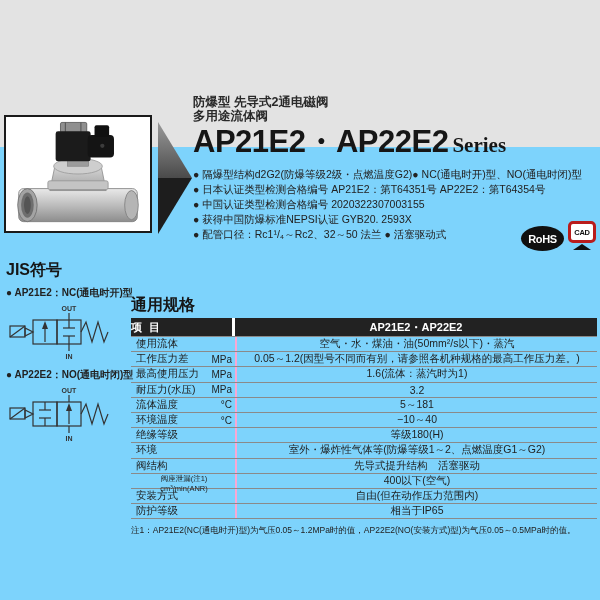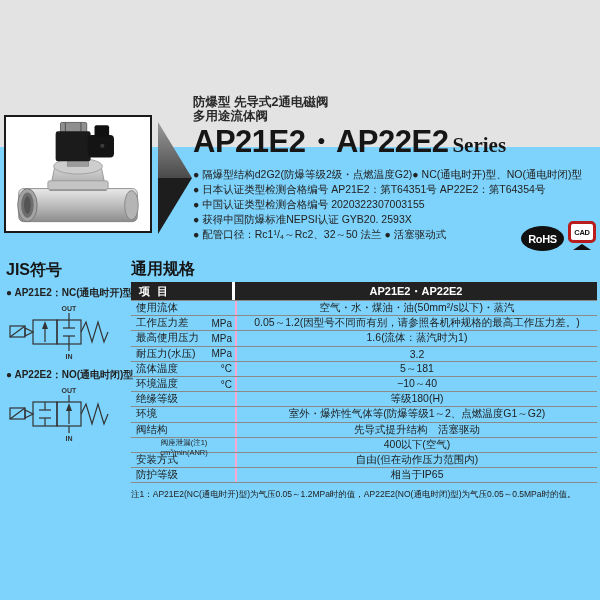--- a/index.html
+++ b/index.html
@@ -37,25 +37,25 @@
                border-right:9px solid transparent; border-bottom:6px solid #101010; }
 
   
   .jis-section { position:absolute; left:6px; top:261px; width:122px; }
   .section-heading { font-size:16px; font-weight:bold; color:#161616; line-height:18px; }
   .jis-item-label { margin-top:7px; font-size:10px; font-weight:bold; color:#222; white-space:nowrap; }
   .jis-diagram { display:block; margin-top:3px; width:118px; height:58px; }
 
   
   .specs-section { position:absolute; left:131px; top:260px; width:466px; }
-  .specs-section .section-heading { margin-bottom:4px; }
+  .specs-section .section-heading { margin-bottom:4px;margin-top:36px; }
   .spec-table { width:466px; border-bottom:1px solid #8a8a8a; }
   .thead { display:flex; height:18px; }
   .th-item { width:101px; background:#222; color:#fff; font-size:11px; font-weight:bold;
-             display:flex; align-items:center; padding-left:8px; letter-spacing:2px; }
+             display:flex; align-items:center; padding-left:0; letter-spacing:2px; }
   .th-gap { width:3px; background:#fff; }
   .th-value { flex:1; background:#222; color:#fff; font-size:11px; font-weight:bold;
               display:flex; align-items:center; justify-content:center; }
   .spec-row { display:flex; height:15.2px; border-top:1px solid #8a8a8a; align-items:stretch;
               font-size:10.5px; color:#1e1e1e; }
   .spec-row:first-of-type { border-top:none; }
   .cell-label { width:104px; display:flex; justify-content:space-between; align-items:center;
                 padding:0 3px 0 5px; white-space:nowrap; }
   .cell-label .unit { font-size:10px; }
   .spec-row.small-label .cell-label { font-size:7.5px;flex-direction:column; }
@@ -280,16 +280,16 @@
         <div class="cell-value">自由(但在动作压力范围内)</div>
       </div>
       <div class="spec-row">
         <div class="cell-label">
             <span>防护等级</span>
             <span class="unit"></span>
           </div>
         <div class="cell-value">相当于IP65</div>
       </div>
     </div>
-    <div class="footnote">注1：AP21E2(NC(通电时开)型)为气压0.05～1.2MPa时的值，AP22E2(NO(通电时闭)型)为气压0.05～0.5MPa时的值。</div>
+    <div class="footnote">注1：AP21E2(NC(通电时开)型)为气压0.05～1.2MPa时的值，AP22E2(NO(安装方式)型)为气压0.05～0.5MPa时的值。</div>
   </div>
 
 </div>
 
 </body></html>

